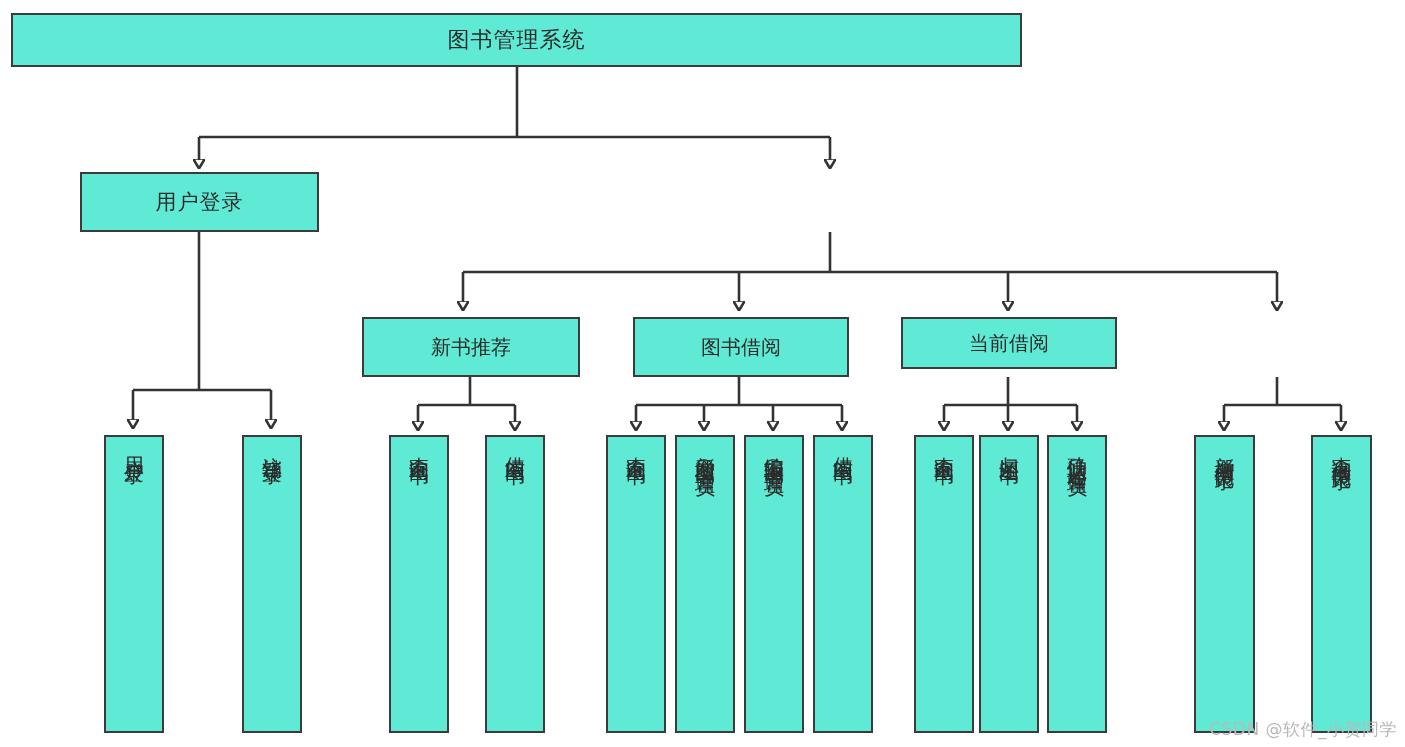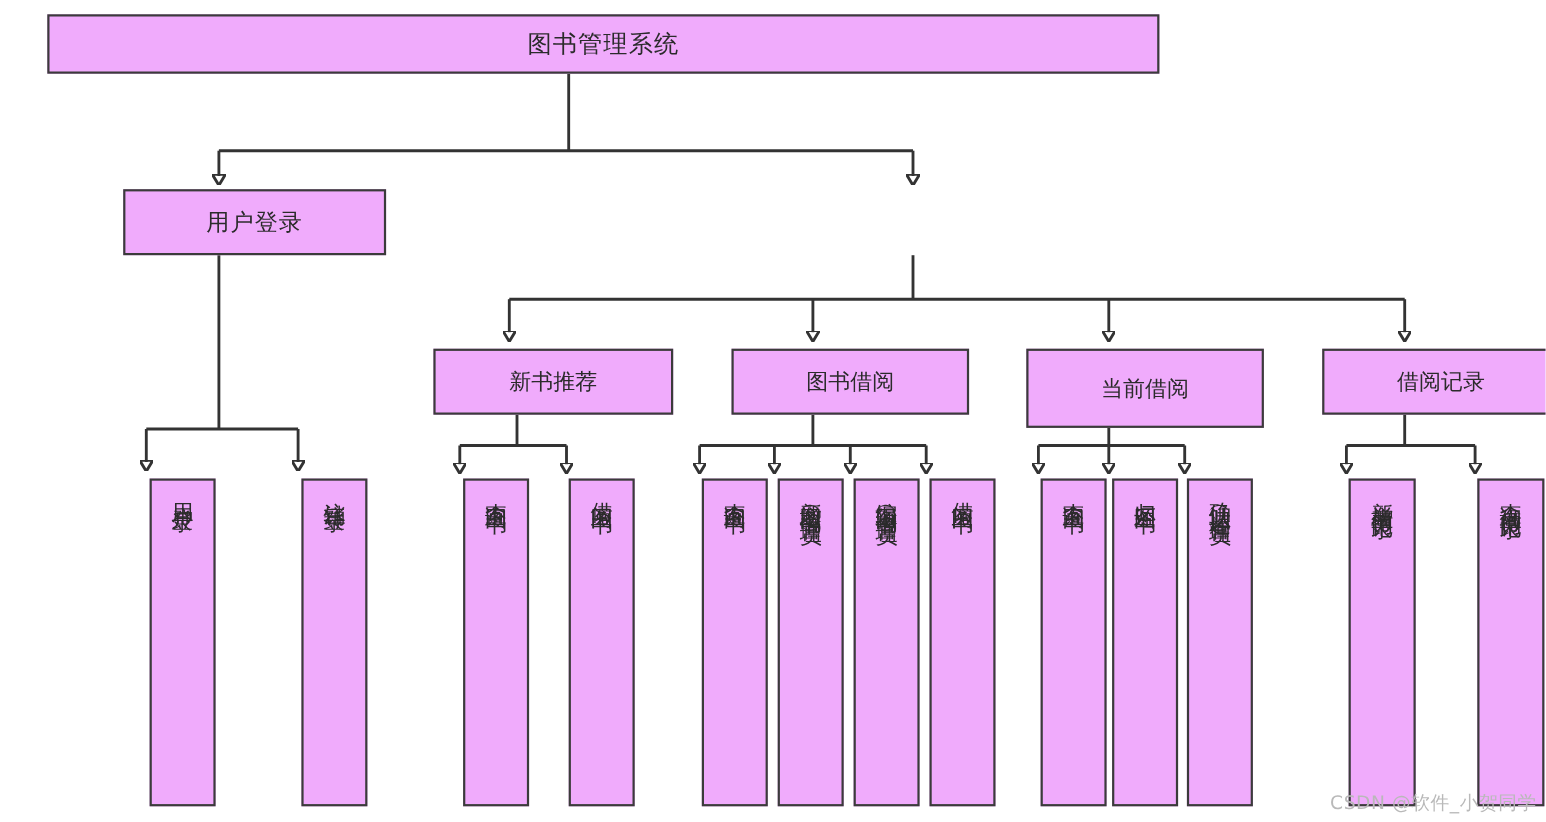--- a/index.html
+++ b/index.html
@@ -7,27 +7,26 @@
     width:1405px;height:747px;
     font-family:"DejaVu Sans","Liberation Sans",sans-serif;
     overflow:hidden;position:relative;
   }
   #diagram-root{position:relative;width:1405px;height:747px;background:#fff;}
 
   
   .node{
     position:absolute;
     box-sizing:border-box;
-    background:#f0abfc;
+    background:#5eead4;
     border:2.5px solid #3b3b3b;
     display:flex;
     align-items:center;
     justify-content:center;
     color:#2b2b2b;
-    margin-left:32px;
   }
   .node.horiz{ font-size:21px; letter-spacing:1px; }
   .node.root{ font-size:22px; }
   .node.mid{ font-size:20px; }
 
   
   .node.leaf{
     align-items:flex-start;
     justify-content:center;
     border-width:2.5px;
@@ -123,27 +122,24 @@
 
 
   <div class="node mid" style="left:362px;top:317px;width:218px;height:60px;">
     <span>新书推荐</span>
   </div>
 
   <div class="node mid" style="left:633px;top:317px;width:216px;height:60px;">
     <span>图书借阅</span>
   </div>
 
-  <div class="node mid" style="left:901px;top:317px;width:216px;height:72px;">
+  <div class="node mid" style="left:901px;top:317px;width:216px;height:52px;">
     <span>当前借阅</span>
   </div>
 
-  <div class="node mid" style="left:1170px;top:317px;width:216px;height:60px;">
-    <span>借阅记录</span>
-  </div>
 
   <div class="node leaf" style="left:104px;top:435px;width:60px;height:298px;">
     <span class="leaf-label">用户登录</span>
   </div>
   <div class="node leaf" style="left:242px;top:435px;width:60px;height:298px;">
     <span class="leaf-label">注销登录</span>
   </div>
 
   <div class="node leaf" style="left:389px;top:435px;width:60px;height:298px;">
     <span class="leaf-label">查询图书</span>

